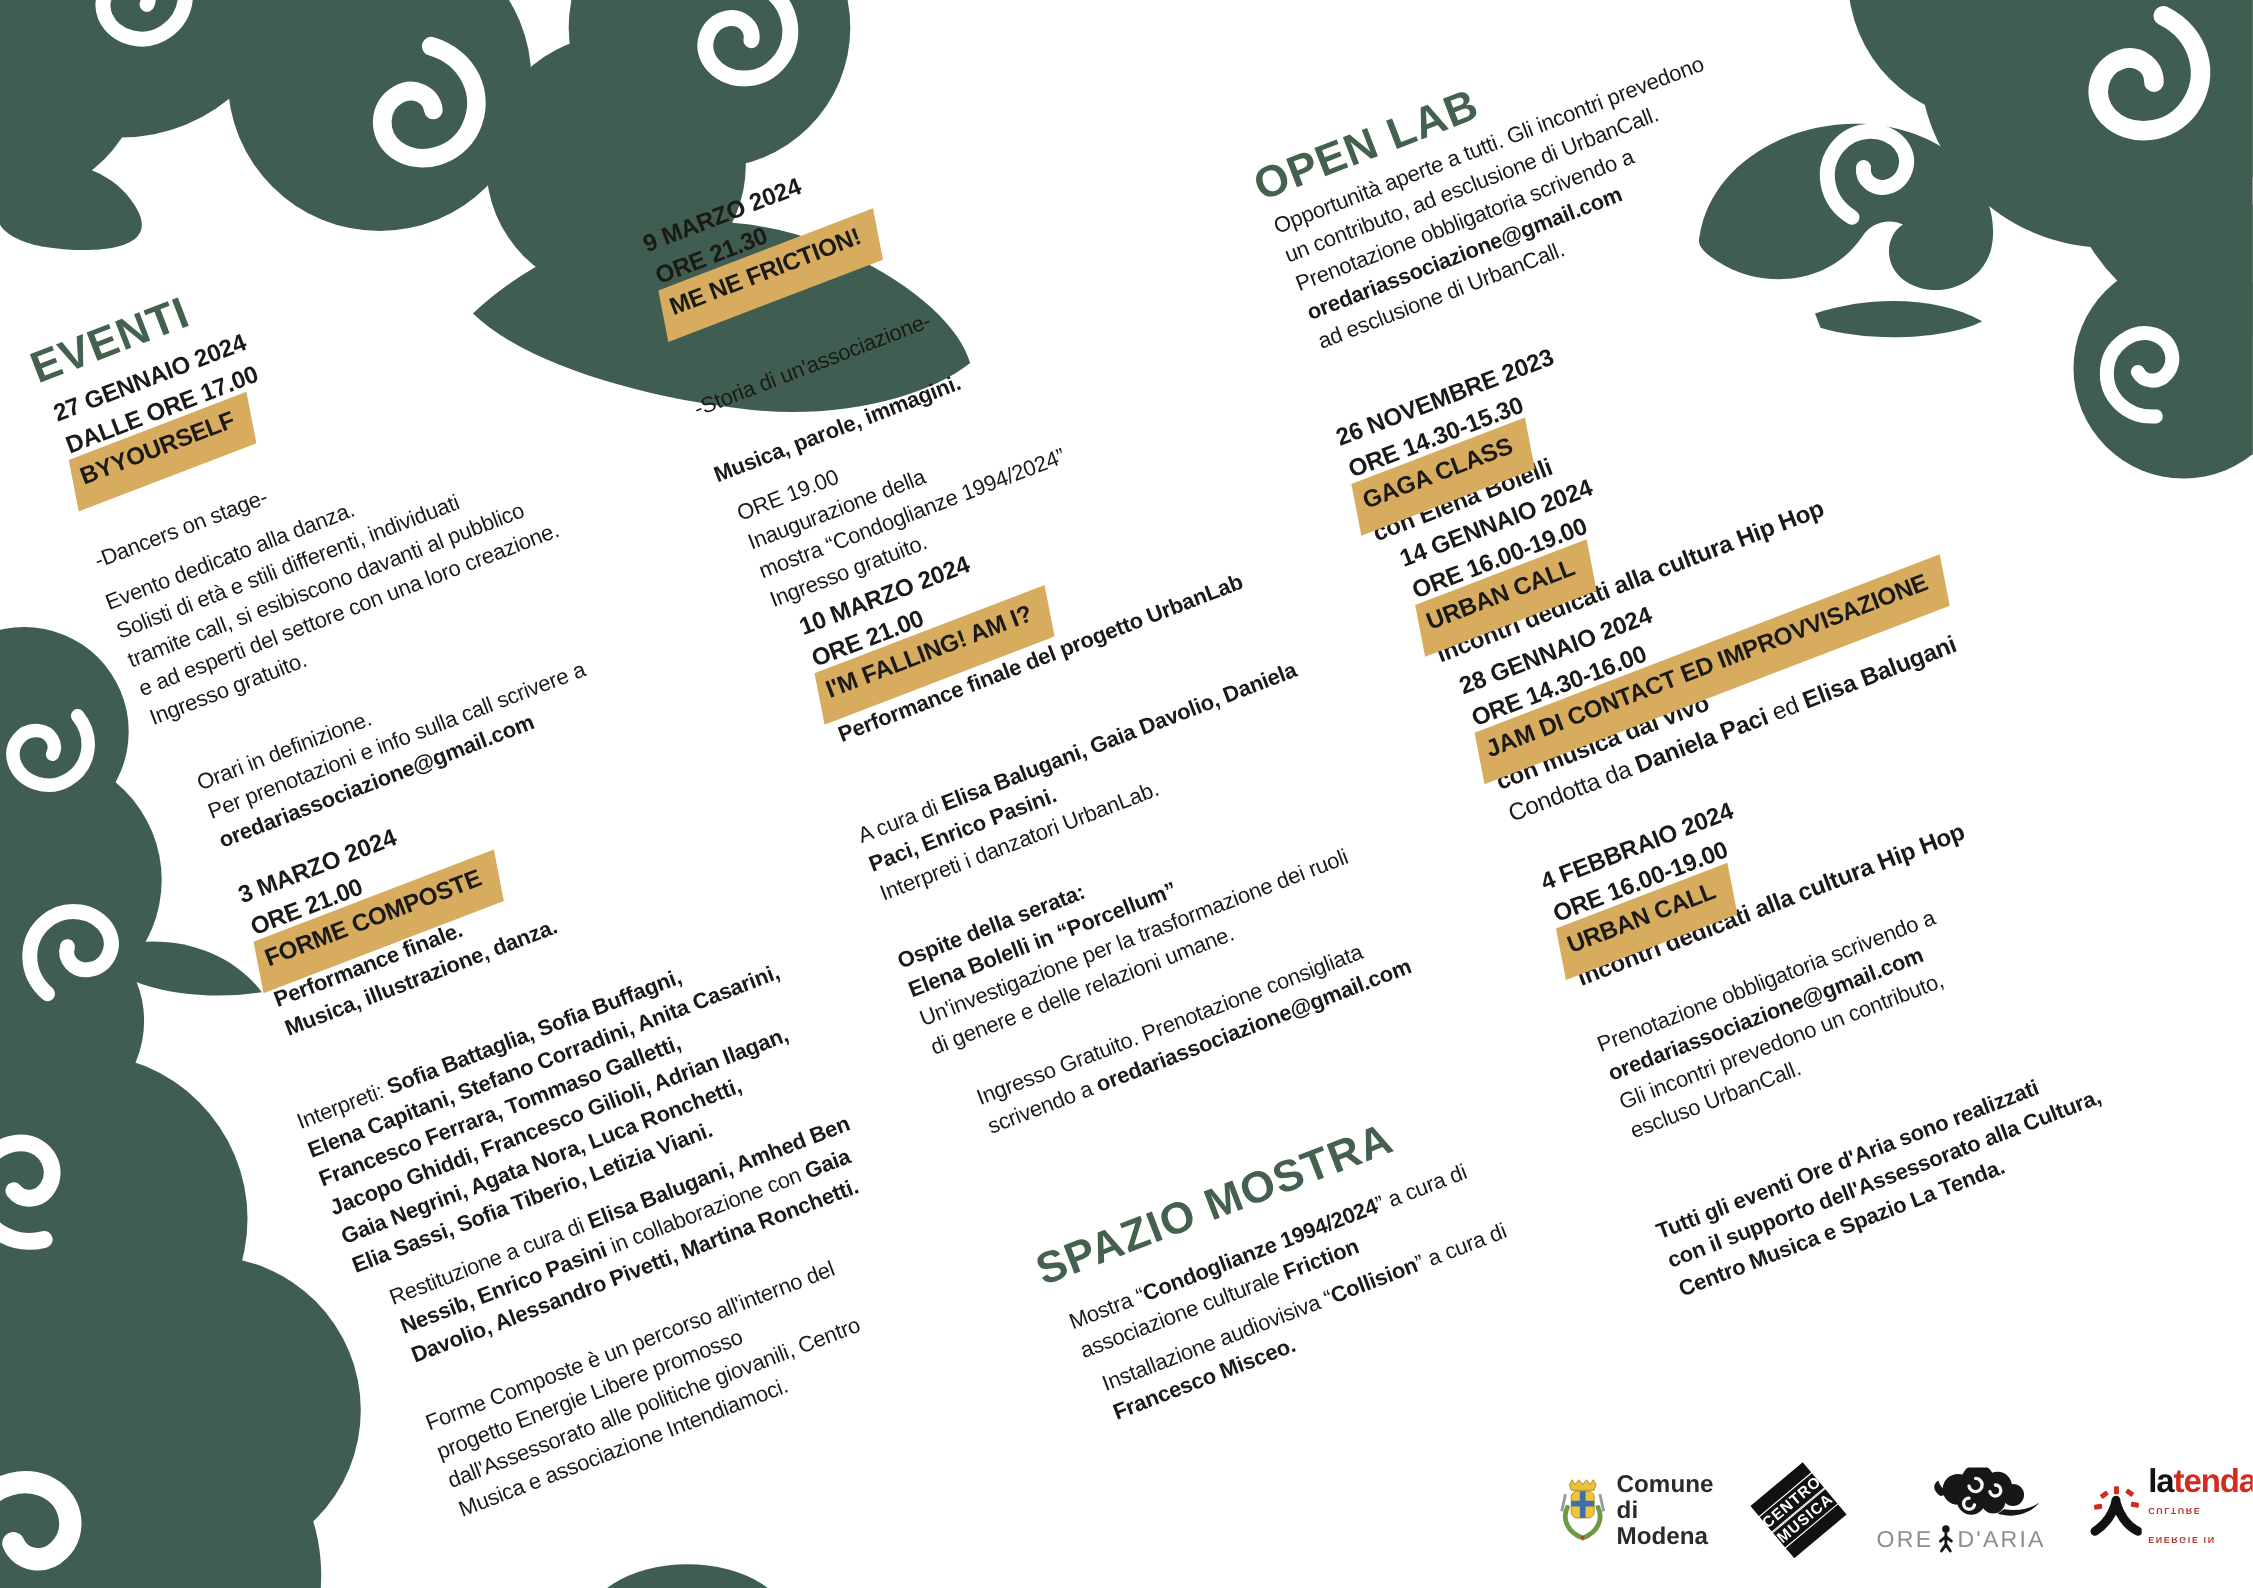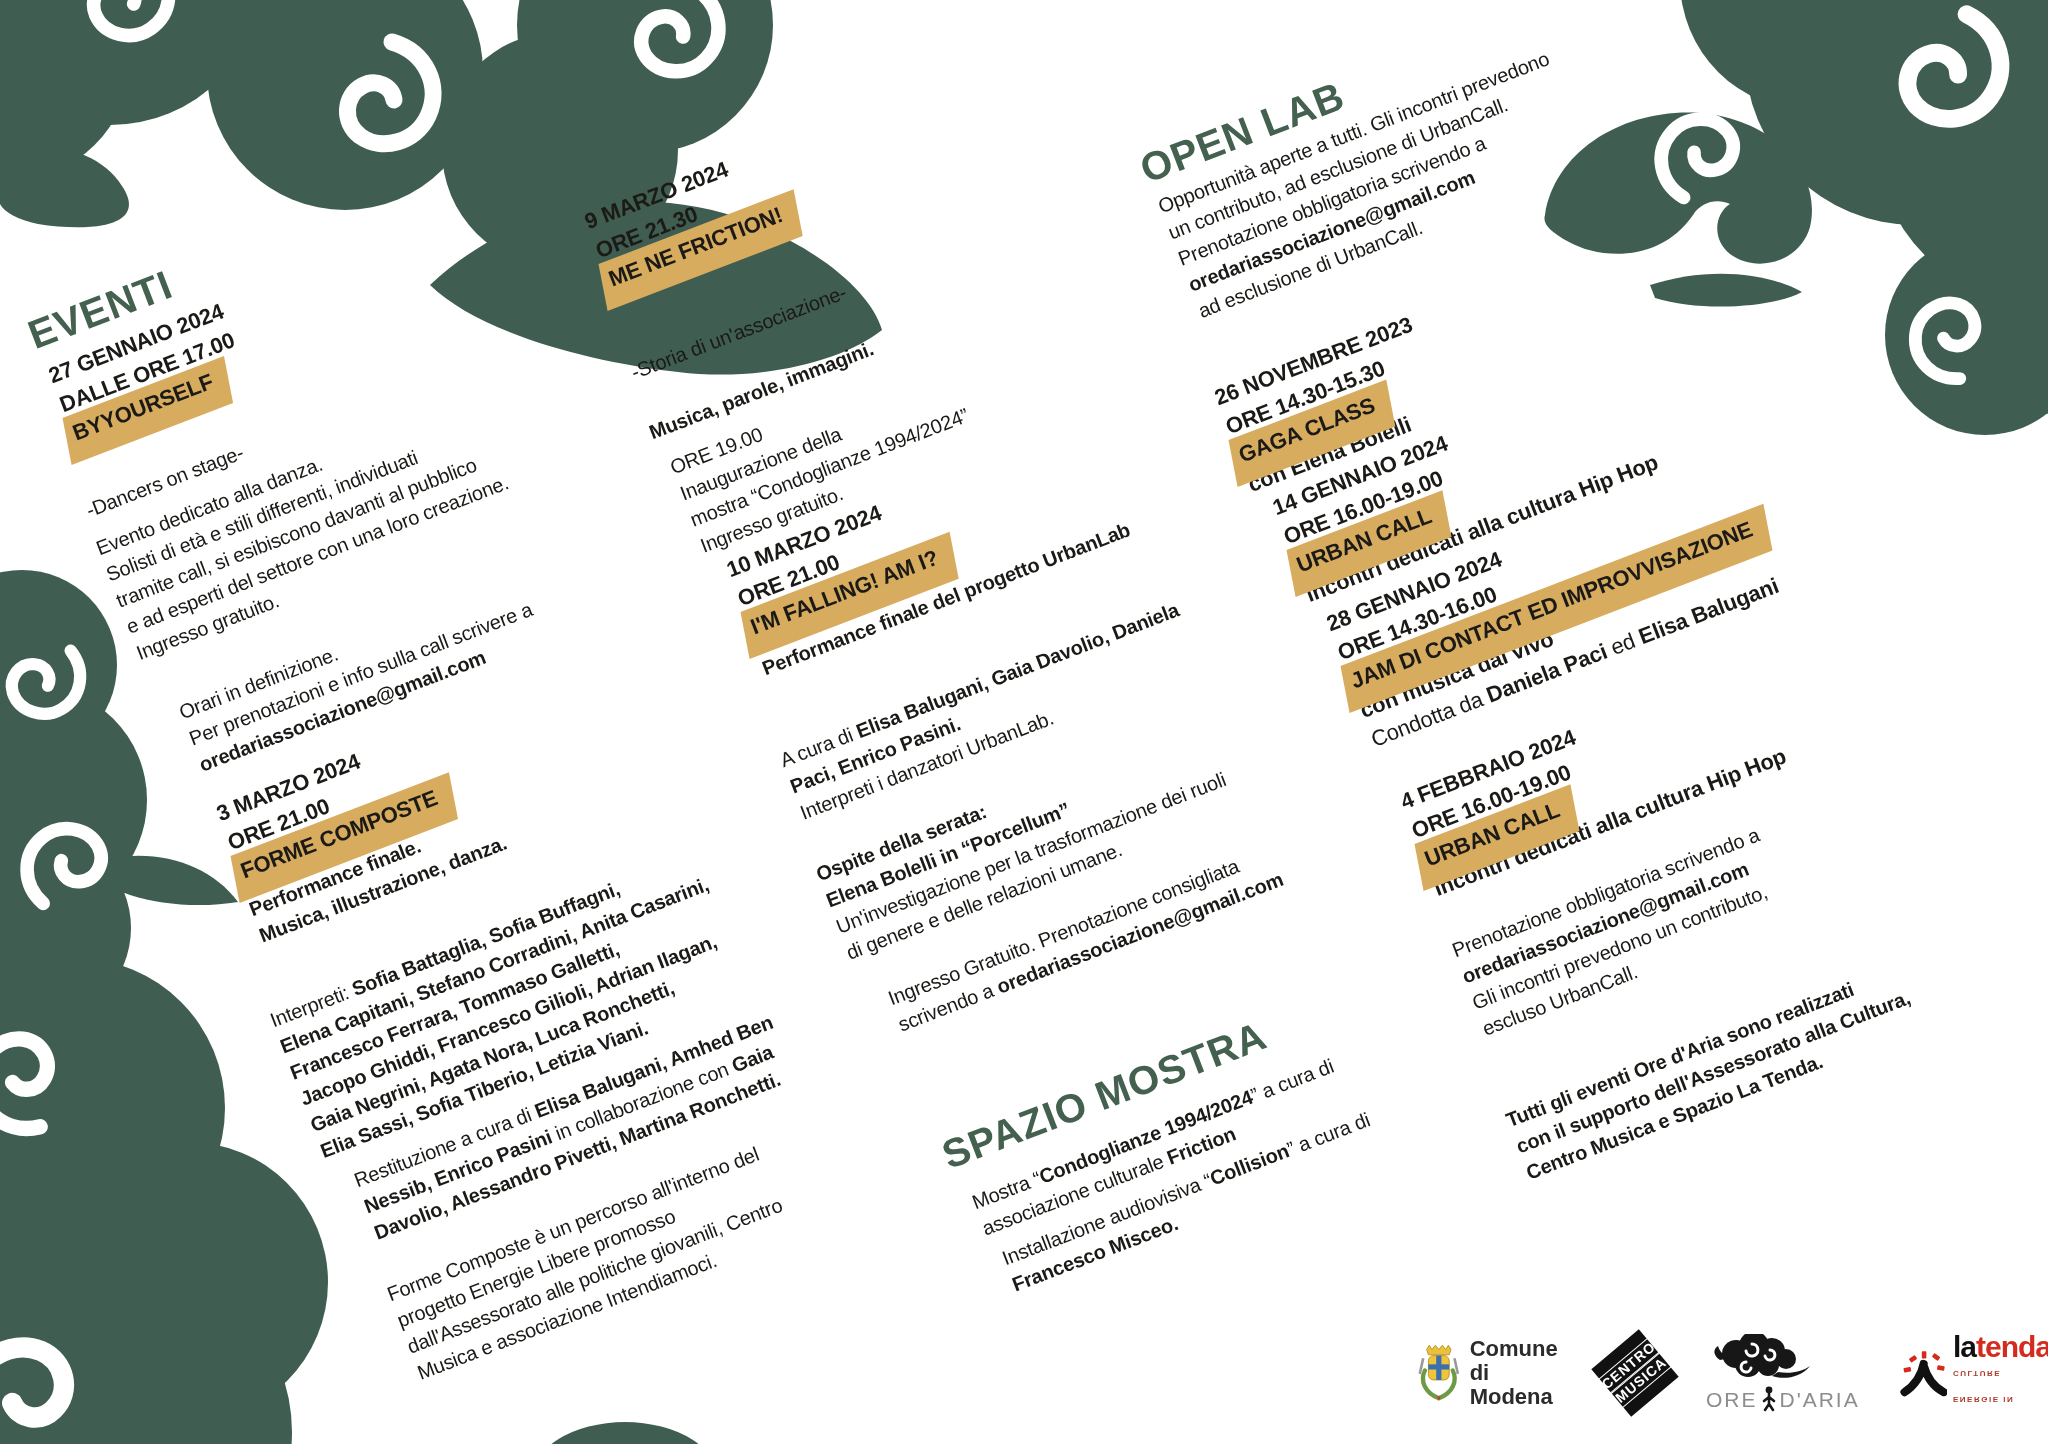--- a/index.html
+++ b/index.html
@@ -50,21 +50,21 @@
   #b_ol_tutti{left:1502px;top:1108px;}
   
   .footer{position:absolute;z-index:2;left:1418px;top:1318px;width:600px;height:110px;
           display:flex;align-items:center;gap:40px;}
   .logo{display:flex;align-items:center;gap:10px;}
   .comune-text{font-size:22px;font-weight:700;color:#2b2b2b;line-height:24px;}
   .cm-square{width:62px;height:62px;background:#111;transform:rotate(-40deg);
              display:flex;flex-direction:column;align-items:center;justify-content:center;flex:0 0 auto;}
   .cm-square span{color:#fff;font-weight:700;font-size:14px;line-height:15px;letter-spacing:1px;
              border-top:1px solid #fff;border-bottom:1px solid #fff;padding:1px 2px;}
-  .oredaria{display:flex;flex-direction:column;align-items:flex-start;gap:0;}
+  .oredaria{display:flex;flex-direction:column;align-items:flex-end;gap:0;}
   .oredaria-text{display:flex;align-items:flex-end;gap:4px;font-size:21px;letter-spacing:2px;
                  color:#8d8d8d;font-weight:400;}
   .latenda{display:flex;align-items:center;gap:6px;}
   .latenda-words{display:flex;flex-direction:column;align-items:flex-start;line-height:26px;}
   .latenda-main{font-size:30px;font-weight:700;letter-spacing:-1px;}
   .latenda-la{color:#111;text-align:right;}
   .latenda-tenda{color:#D42B1E;}
   .latenda-tag{font-size:8px;color:#b03a2e;letter-spacing:1.5px;transform:scaleY(-1);
                align-self:flex-end;font-weight:700;}
 </style>

